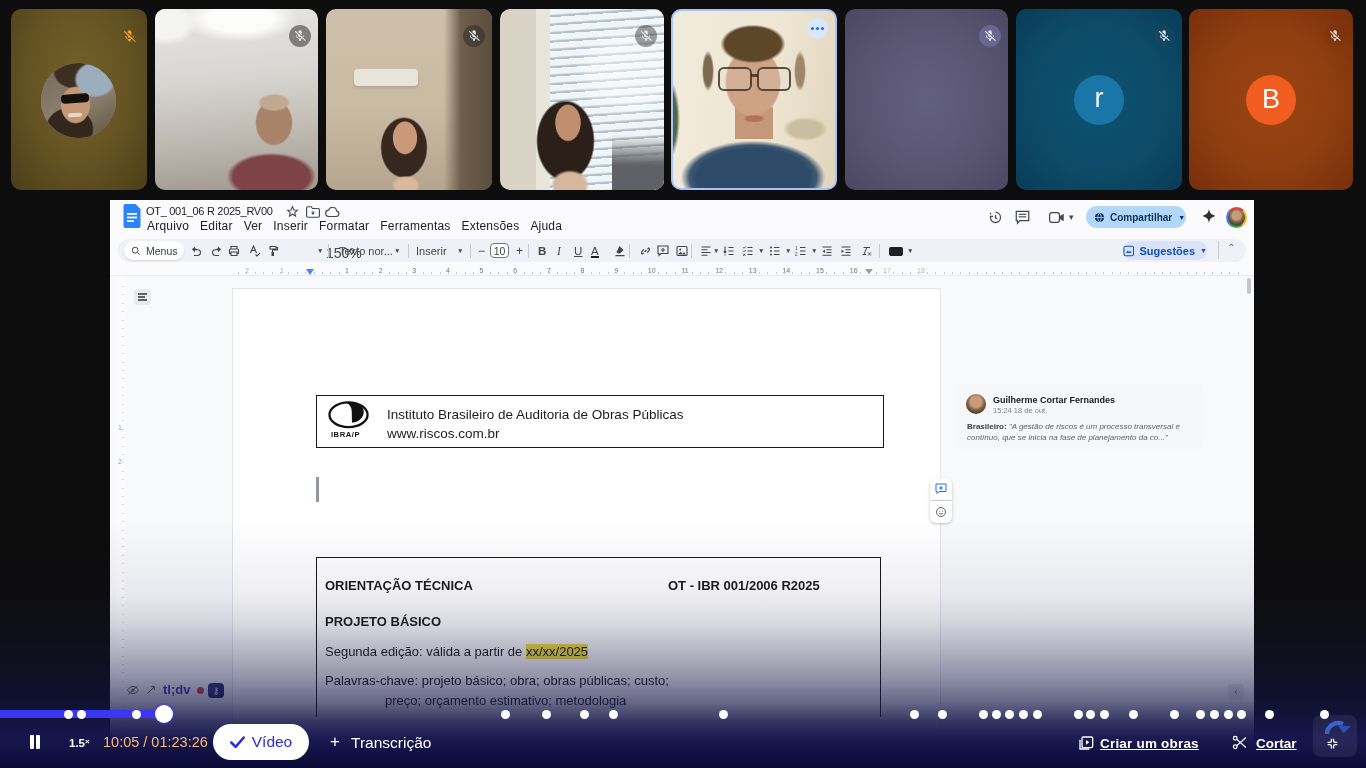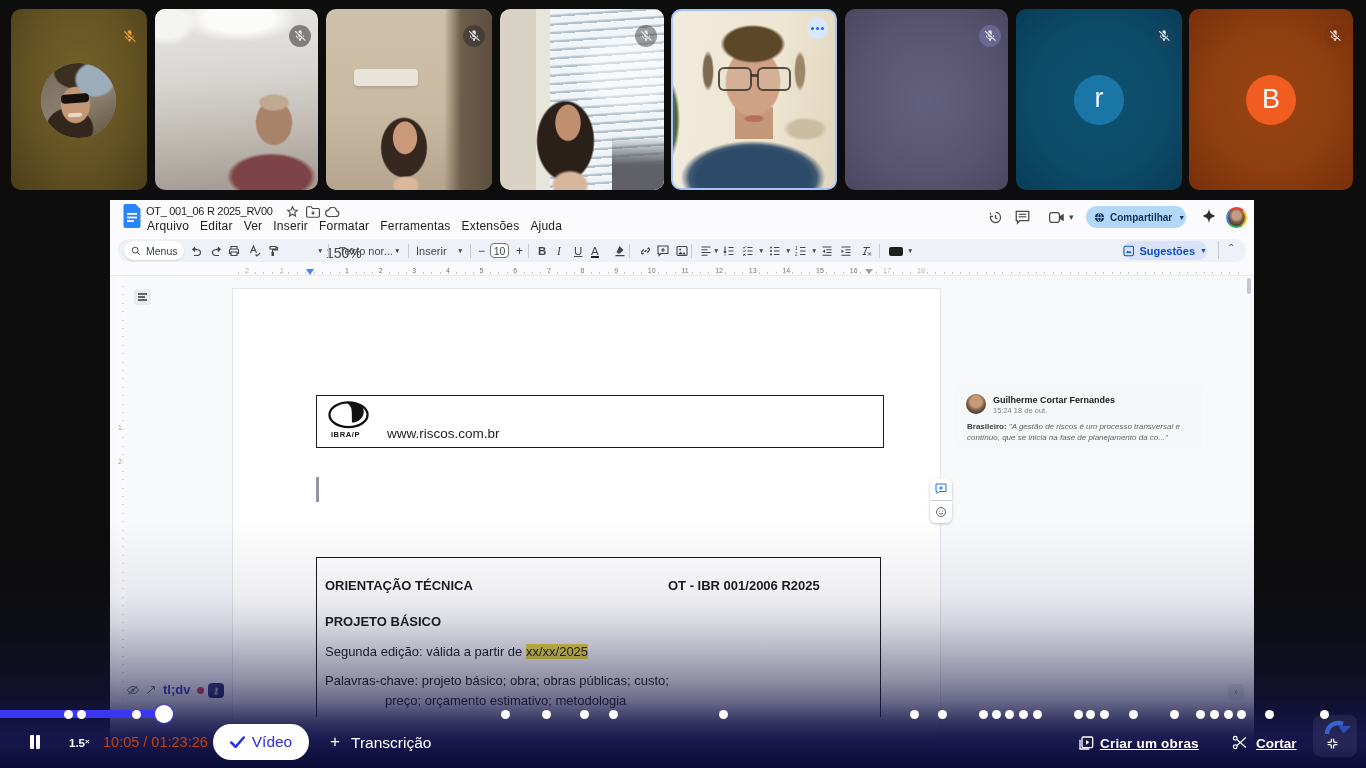--- a/index.html
+++ b/index.html
@@ -505,20 +505,21 @@
     </div>
 
     <div class="abs" style="left:122px; top:88px; width:709px; height:460px; background:#ffffff; border:1px solid #e3e4e8; border-bottom:none;"></div>
 
     <div class="abs" style="left:206px; top:195px; width:568px; height:53px; border:1.6px solid #1a1a1a; background:#fff;"></div>
     <svg class="abs" style="left:218px; top:200px;" width="42" height="40" viewBox="0 0 44 42">
       <ellipse cx="21.5" cy="15.5" rx="20" ry="13" fill="none" stroke="#111" stroke-width="2.4"></ellipse>
       <path d="M 19.5 2.9 C 27.5 1.1 36 5.3 37.3 10.5 C 38.3 15.5 35 20.3 31 22.3 C 28.5 23.5 26.3 23.8 25.1 23.5 L 24.9 12.5 C 25 8 23 4.9 19.5 2.9 Z" fill="#111"></path>
       <text x="3" y="39" font-size="8" font-weight="bold" fill="#111" font-family="Liberation Sans" letter-spacing="0.6">IBRA/P</text>
     </svg>
+    <div class="abs" style="left:277px; top:207px; font-size:13.5px; color:#1c1c1c;">Instituto Brasileiro de Auditoria de Obras Públicas</div>
     <div class="abs" style="left:277px; top:226px; font-size:13.5px; color:#1c1c1c;">www.riscos.com.br</div>
 
     <div class="abs" style="left:206px; top:277px; width:3px; height:25px; background:#9097a1;"></div>
 
     <div class="abs" style="left:206px; top:357px; width:565px; height:160px; border:1.6px solid #1a1a1a; border-bottom:none; background:#fff;"></div>
     <div class="abs" style="left:215px; top:378px; font-size:13px; font-weight:bold; color:#1c1c1c;">ORIENTAÇÃO TÉCNICA</div>
     <div class="abs" style="left:558px; top:378px; font-size:13px; font-weight:bold; color:#1c1c1c;">OT - IBR 001/2006 R2025</div>
     <div class="abs" style="left:215px; top:414px; font-size:13px; font-weight:bold; color:#1c1c1c;">PROJETO BÁSICO</div>
     <div class="abs" style="left:215px; top:444px; font-size:13px; color:#1c1c1c;">Segunda edição: válida a partir de <span style="background:#f2e23e;">xx/xx/2025</span></div>
     <div class="abs" style="left:215px; top:473px; font-size:13px; color:#1c1c1c;">Palavras-chave: projeto básico; obra; obras públicas; custo;</div>
@@ -595,21 +596,21 @@
         <div style="position: absolute; width: 9px; height: 9px; border-radius: 50%; background: rgb(255, 255, 255); top: 9.5px; left: 1223.5px;"></div>
         <div style="position: absolute; width: 9px; height: 9px; border-radius: 50%; background: rgb(255, 255, 255); top: 9.5px; left: 1236.5px;"></div>
         <div style="position: absolute; width: 9px; height: 9px; border-radius: 50%; background: rgb(255, 255, 255); top: 9.5px; left: 1264.5px;"></div>
         <div style="position: absolute; width: 9px; height: 9px; border-radius: 50%; background: rgb(255, 255, 255); top: 9.5px; left: 1319.5px;"></div>
       </div>
     <div class="abs" style="left:155px; top:5px; width:18px; height:18px; border-radius:50%; background:#fff; box-shadow:0 0 0 2px rgba(59,54,242,0.35);"></div>
 
     <div class="abs" style="left:30px; top:35px; width:4px; height:14px; background:#fff; border-radius:1px;"></div>
     <div class="abs" style="left:36px; top:35px; width:4px; height:14px; background:#fff; border-radius:1px;"></div>
     <div class="abs" style="left:69px; top:37px; font-size:11.5px; font-weight:bold; color:#fff;">1.5<span style="font-size:8px; vertical-align:3px;">×</span></div>
-    <div class="abs" style="left:103px; top:34px; font-size:14.5px; color:#c2410c;">10:05 / 01:23:26</div>
+    <div class="abs" style="left:103px; top:34px; font-size:14.5px; color:#fdba74;">10:05 / 01:23:26</div>
     <div class="abs" style="left:213px; top:24px; width:96px; height:36px; background:#fff; border-radius:18px; display:flex; align-items:center; justify-content:center; gap:7px;">
       <svg width="15" height="13" viewBox="0 0 24 20">
           <path d="M2 10l7 7L22 2" fill="none" stroke="#2b2be0" stroke-width="4" stroke-linecap="round" stroke-linejoin="round"></path>
         </svg>
       <span style="color:#2b2be0; font-size:15.5px;">Vídeo</span>
     </div>
     <div class="abs" style="left:330px; top:32px; font-size:17px; color:#fff;">+</div>
     <div class="abs" style="left:351px; top:34px; font-size:15.5px; color:#fff;">Transcrição</div>
 
     <svg class="abs" style="left:1078px; top:35px;" width="16" height="16" viewBox="0 0 24 24">

